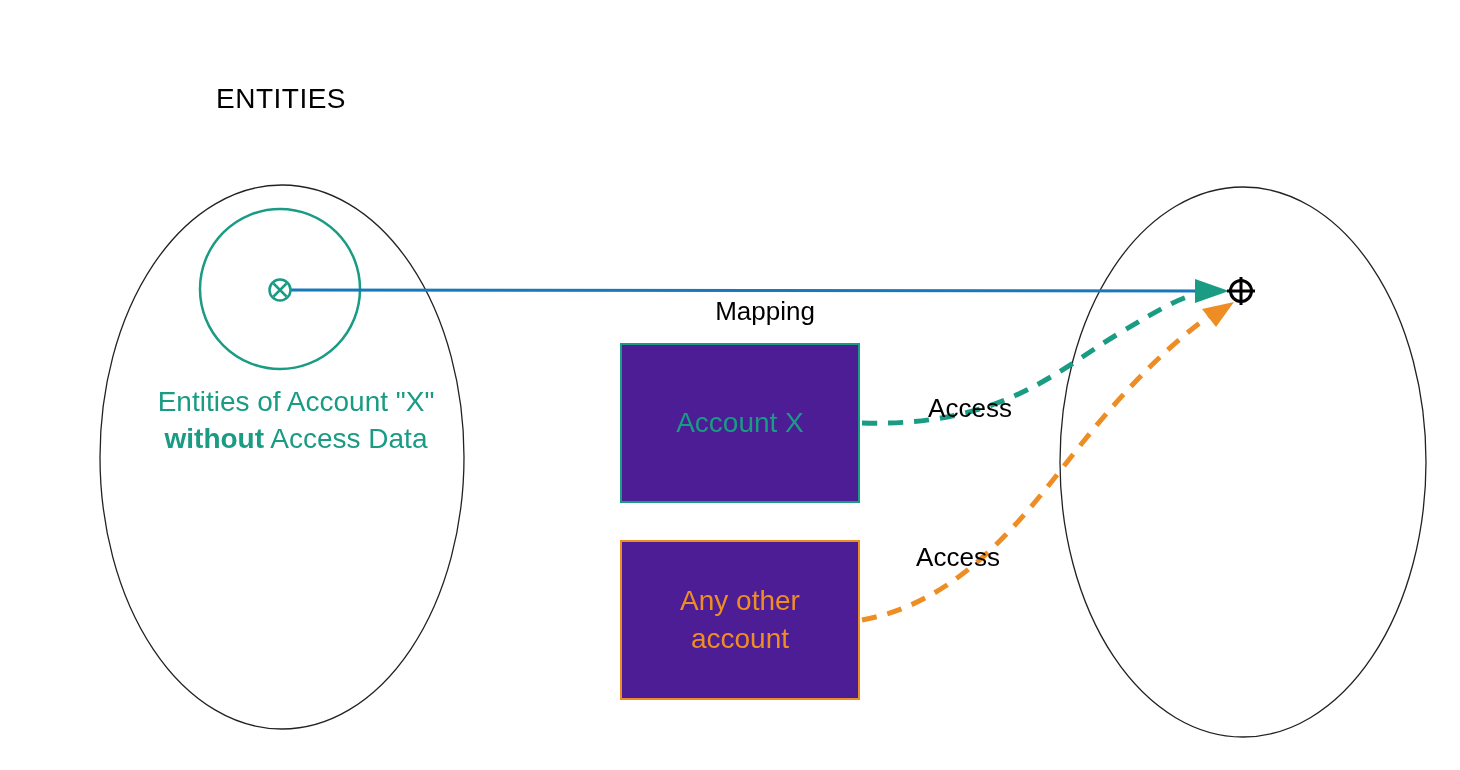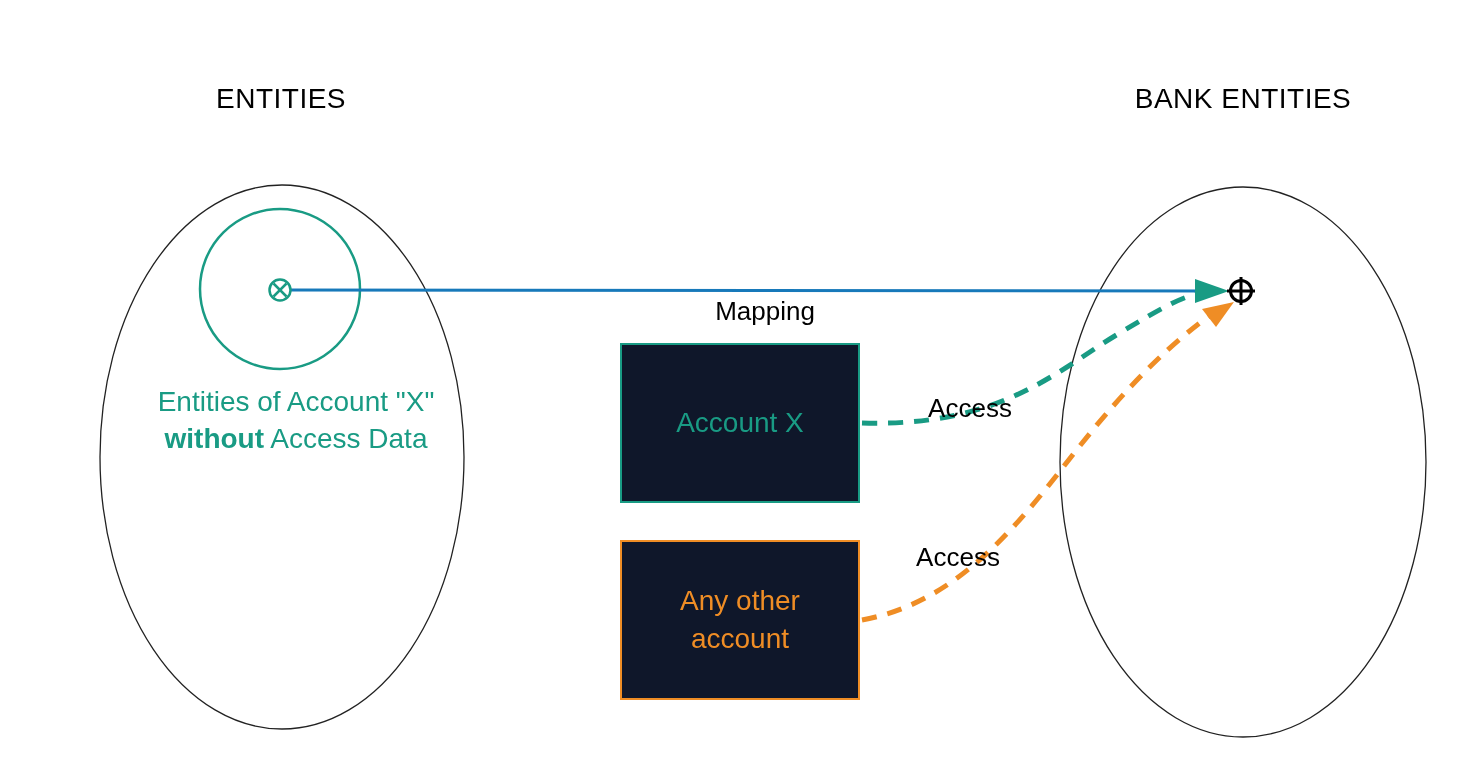--- a/index.html
+++ b/index.html
@@ -38,21 +38,21 @@
     white-space:nowrap;
   }
 
   .node-box{
     position:absolute;
     width:236px;height:156px;
     display:flex;align-items:center;justify-content:center;
     text-align:center;
     font-size:28px;
     line-height:38px;
-    background:#0f172a;
+    background:#4c1d95;
     box-sizing:content-box;
   }
   .node-box.teal{border:2px solid var(--teal);color:var(--teal);}
   .node-box.orange{border:2px solid var(--orange);color:var(--orange);}
   .node-box .box-label{width:170px;white-space:normal;}
 
   
   .set-ellipse{fill:none;stroke:#222222;stroke-width:1.3;}
   .inner-circle{fill:none;stroke:var(--teal);stroke-width:2.5;}
   .sym-teal{stroke:var(--teal);stroke-width:2.5;fill:none;}
@@ -92,21 +92,20 @@
 
     <g>
       <circle class="sym-black" cx="1241" cy="291" r="10.5" fill="#ffffff"></circle>
       <line class="sym-black" x1="1227" y1="291" x2="1255" y2="291"></line>
       <line class="sym-black" x1="1241" y1="277" x2="1241" y2="305"></line>
     </g>
   </svg>
 
   <div class="lbl title" style="left:281px;top:99px;">ENTITIES</div>
 
-  <div class="lbl title" style="left:1243px;top:99px;">BANK ENTITIES</div>
 
   <div class="lbl edge-label" style="left:765px;top:267px;">Mapping</div>
 
   <div class="lbl edge-label" style="left:970px;top:364px;">Access</div>
 
   <div class="lbl edge-label" style="left:958px;top:513px;">Access</div>
 
   <div class="caption" style="left:296px;top:420px;">
     <span>Entities of Account "X"</span><br>
     <strong>without</strong><span> Access Data</span>

